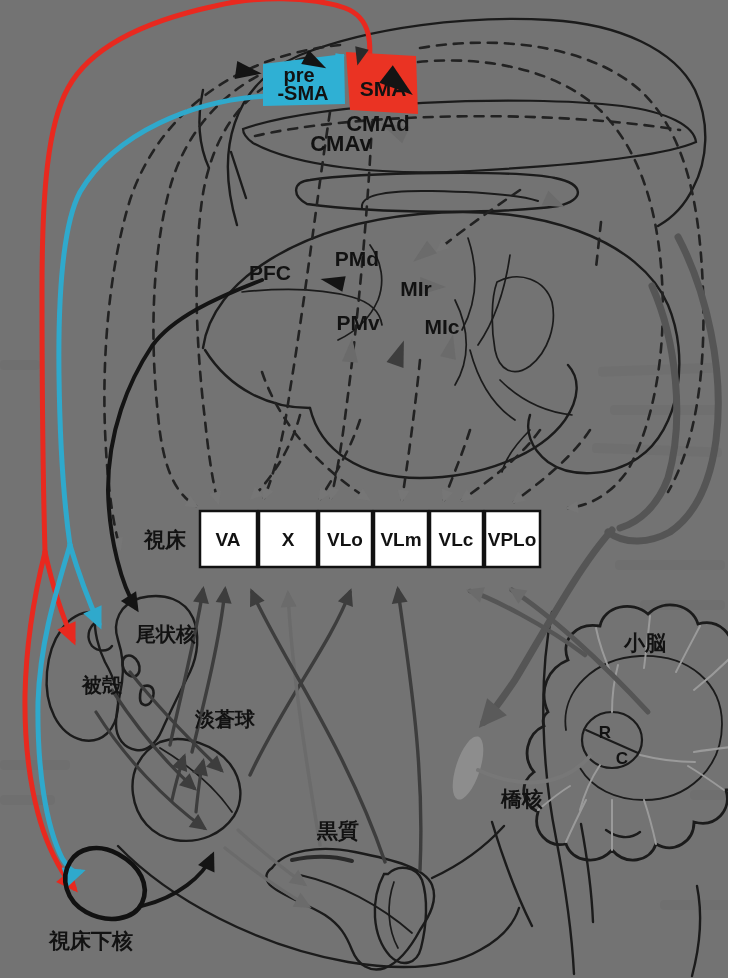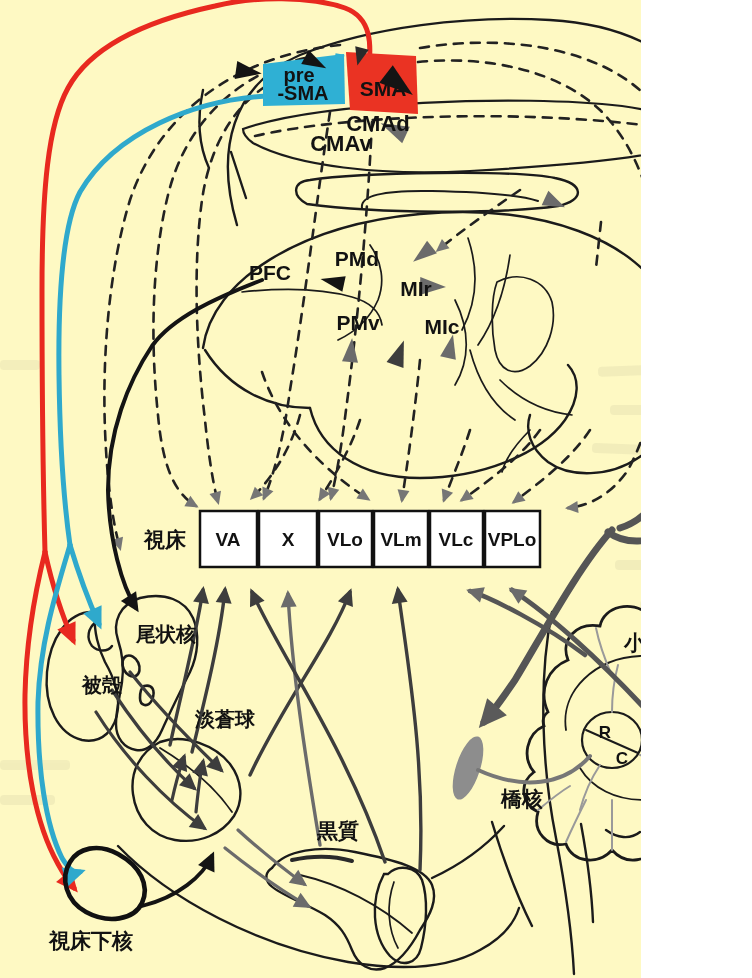--- a/index.html
+++ b/index.html
@@ -1,16 +1,16 @@
 <!DOCTYPE html>
 <html><head>
 <meta charset="utf-8">
 <style>
   html,body{margin:0;padding:0;background:#ffffff;}
-  .stage{position:relative;width:641px;height:978px;background:#fef9c3;overflow:hidden;}
+  .stage{position:relative;width:728px;height:978px;background:#737373;overflow:hidden;}
   svg{display:block;}
   text{font-family:"Liberation Sans","DejaVu Sans",sans-serif;fill:#121212;}
   .lat{font-weight:bold;}
   .jp{font-weight:600;}
 </style>
 </head>
 <body>
 
 <div class="stage">
 <svg width="752" height="978" viewBox="0 0 752 978">

